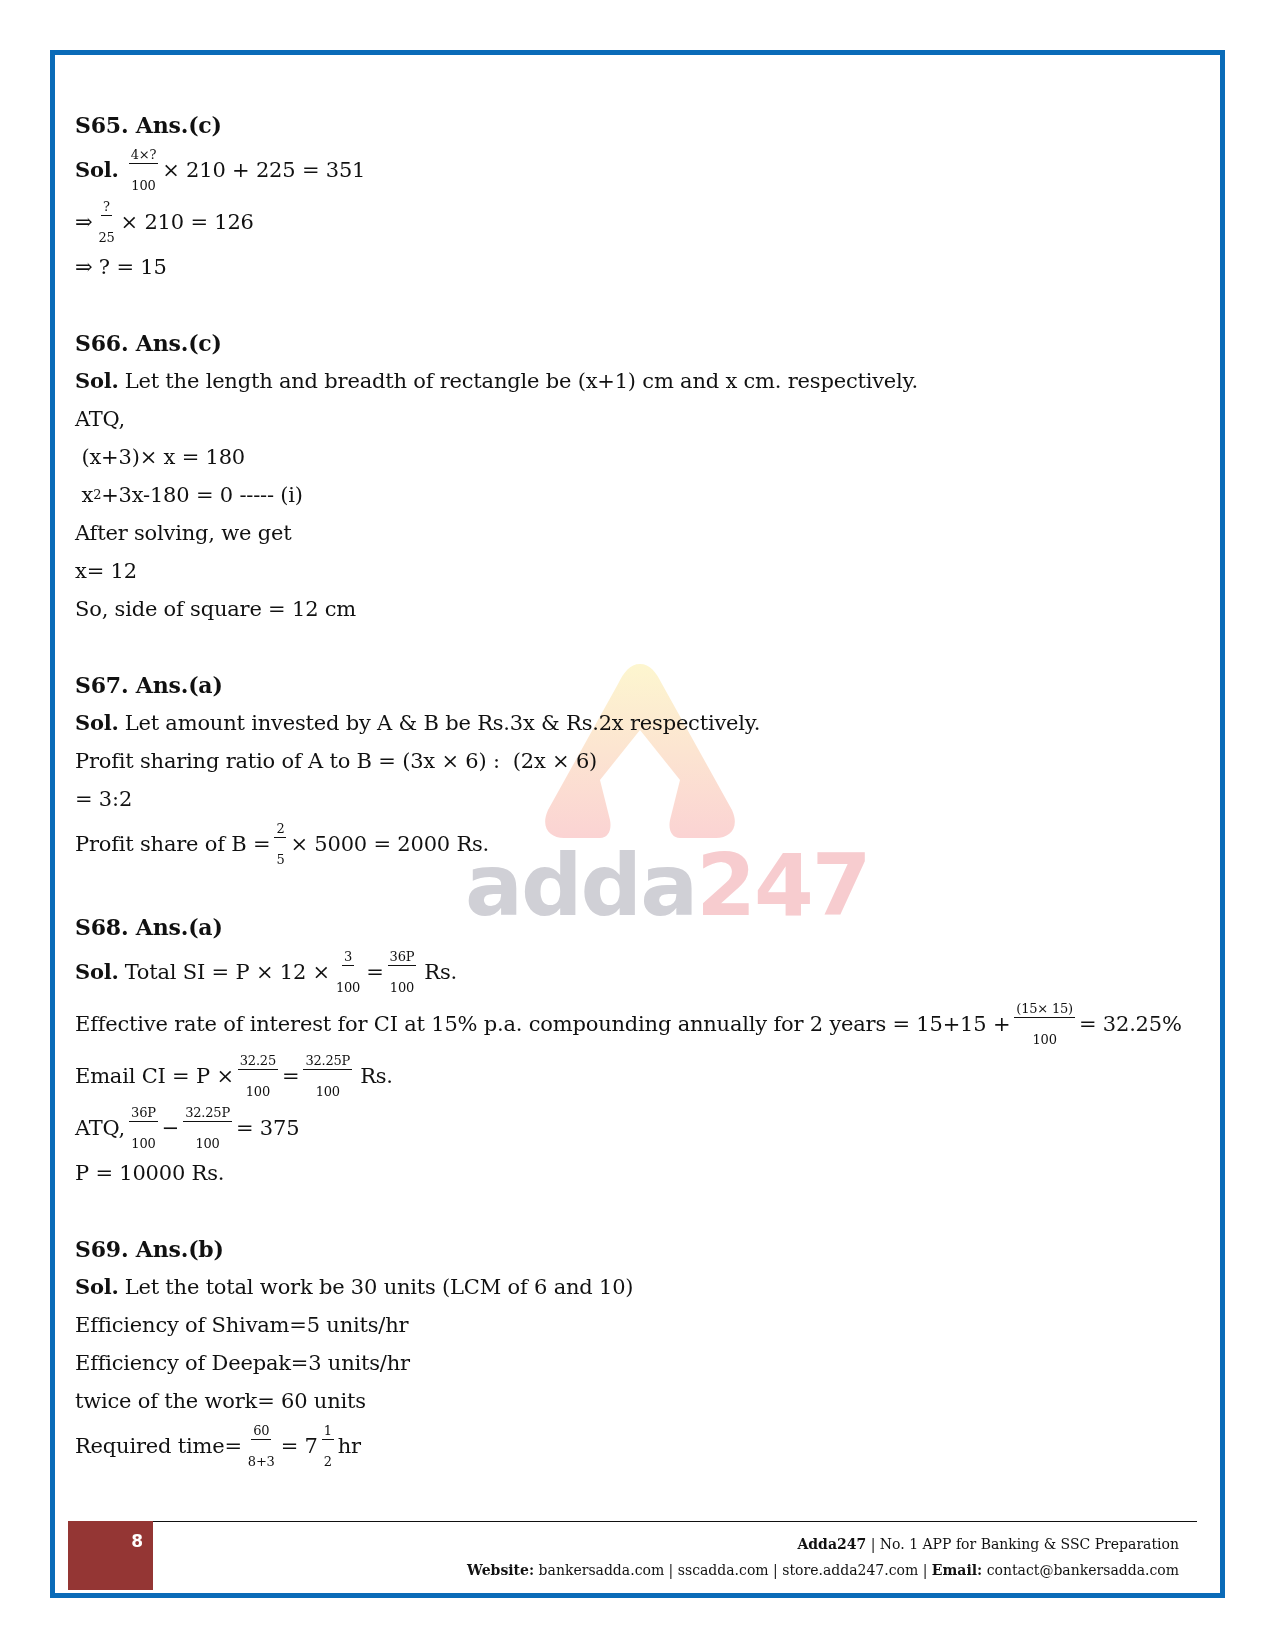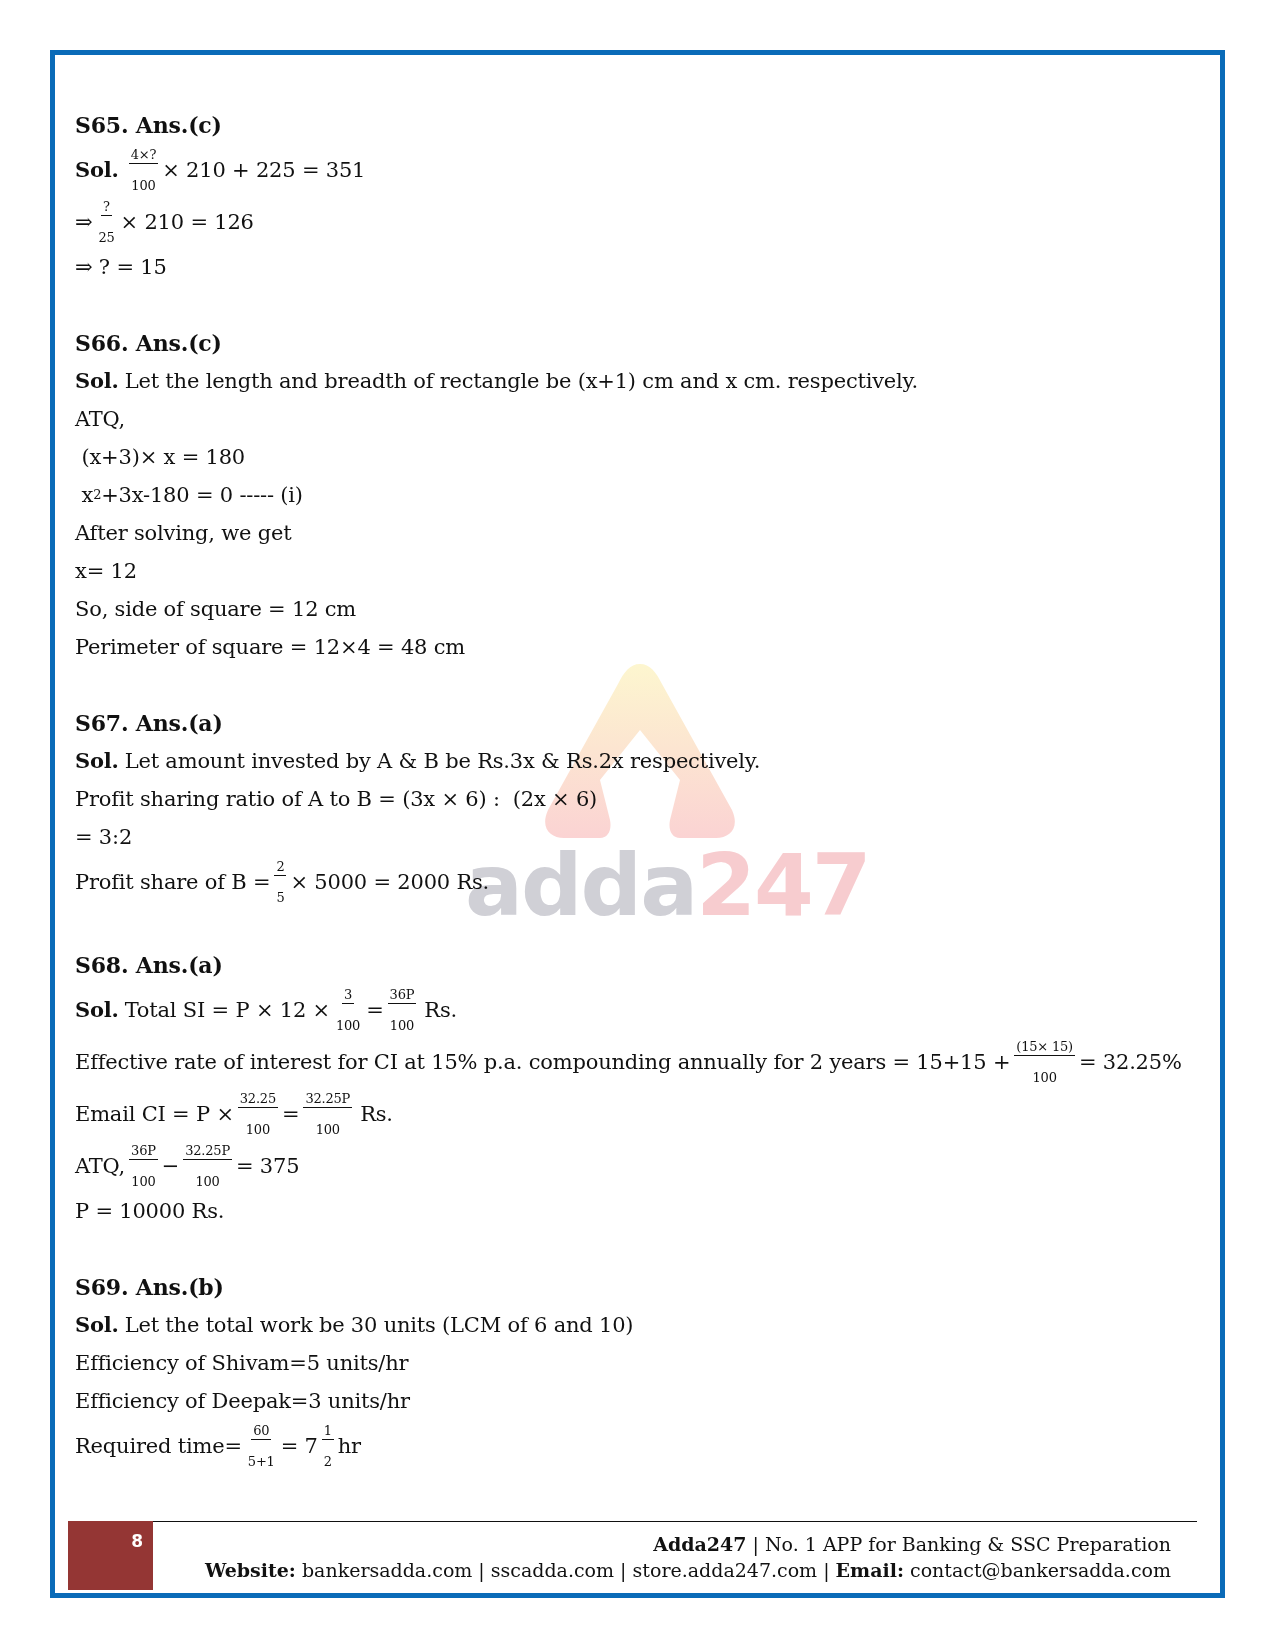--- a/index.html
+++ b/index.html
@@ -28,21 +28,21 @@
   .wm-text { position: absolute; left: 0; top: 180px; font-family: "DejaVu Sans", sans-serif;
              font-size: 86px; font-weight: bold; letter-spacing: -2px; line-height: 90px; }
   .wm-text .g { color: #d0d0d6; }
   .wm-text .p { color: #f7cccf; }
 
   
   .footer-rule { position: absolute; left: 153px; top: 1521px; width: 1044px; height: 1px; background: #111; }
   .page-box { position: absolute; left: 68px; top: 1521px; width: 85px; height: 69px; background: #943634;
               color: #fff; font-family: "DejaVu Sans", sans-serif; font-weight: bold; font-size: 17px;
               display: flex; justify-content: flex-end; padding-right: 10px; padding-top: 10px; box-sizing: border-box; }
-  .foot1, .foot2 { position: absolute; right: 104px; font-size: 19px; line-height: 24px; white-space: nowrap; }
+  .foot1, .foot2 { position: absolute; right: 96px; font-size: 14px; line-height: 24px; white-space: nowrap; }
   .foot1 { top: 1532px; }
   .foot2 { top: 1558px; }
   .foot1 b, .foot2 b { font-weight: bold; }
 </style>
 </head>
 <body>
 
 <div class="frame"></div>
 
 <div class="wm">
@@ -90,21 +90,20 @@
     <div class="line">ATQ,</div>
     <div class="line sp"> (x+3)× x = 180</div>
     <div class="line">
       <span class="sp"> x</span>
         <sup>2</sup>
         <span>+3x-180 = 0 ----- (i)</span>
     </div>
     <div class="line">After solving, we get</div>
     <div class="line">x= 12</div>
     <div class="line">So, side of square = 12 cm</div>
-    <div class="line">Perimeter of square = 12×4 = 48 cm</div>
   </div>
 
   <div class="sec">
     <div class="line head">S67. Ans.(a)</div>
     <div class="line">
       <span class="b">Sol.</span>
       <span>Let amount invested by A &amp; B be Rs.3x &amp; Rs.2x respectively.</span>
     </div>
     <div class="line sp">Profit sharing ratio of A to B = (3x × 6) :  (2x × 6)</div>
     <div class="line">= 3:2</div>
@@ -172,25 +171,26 @@
   </div>
 
   <div class="sec">
     <div class="line head">S69. Ans.(b)</div>
     <div class="line">
       <span class="b">Sol.</span>
       <span>Let the total work be 30 units (LCM of 6 and 10)</span>
     </div>
     <div class="line">Efficiency of Shivam=5 units/hr</div>
     <div class="line">Efficiency of Deepak=3 units/hr</div>
+    <div class="line">twice of the work= 60 units</div>
     <div class="line tall">
       <span>Required time=</span>
       <span class="frac">
           <span class="num">60</span>
-          <span class="den">5+1</span>
+          <span class="den">8+3</span>
         </span>
       <span>= 7</span>
       <span class="frac">
           <span class="num">1</span>
           <span class="den">2</span>
         </span>
       <span>hr</span>
     </div>
   </div>
 </div>

